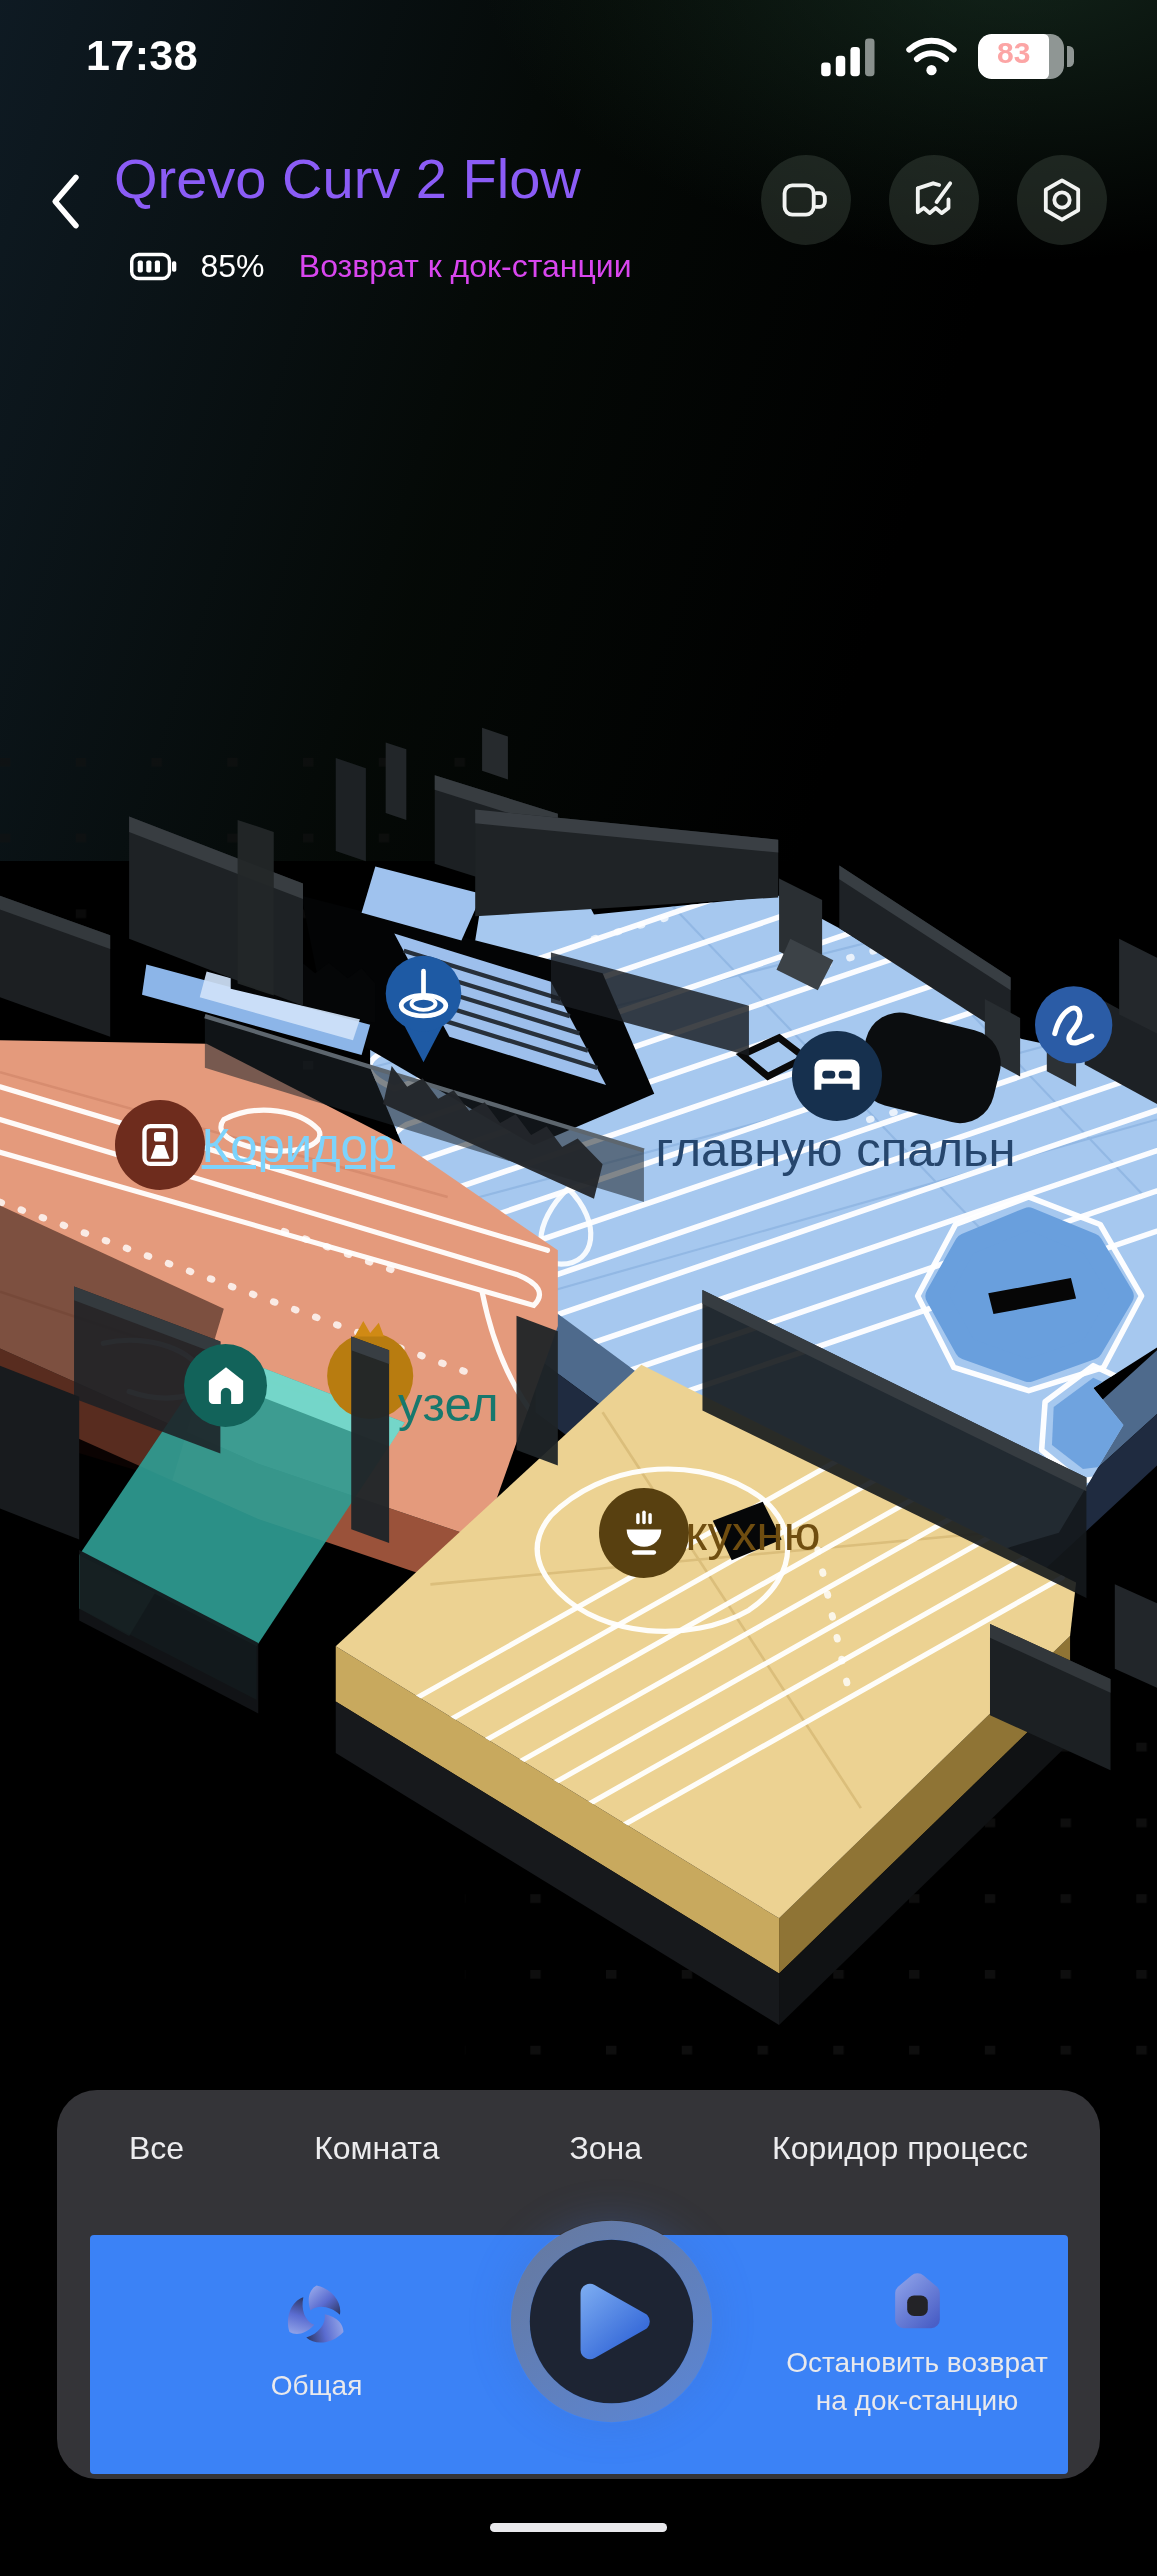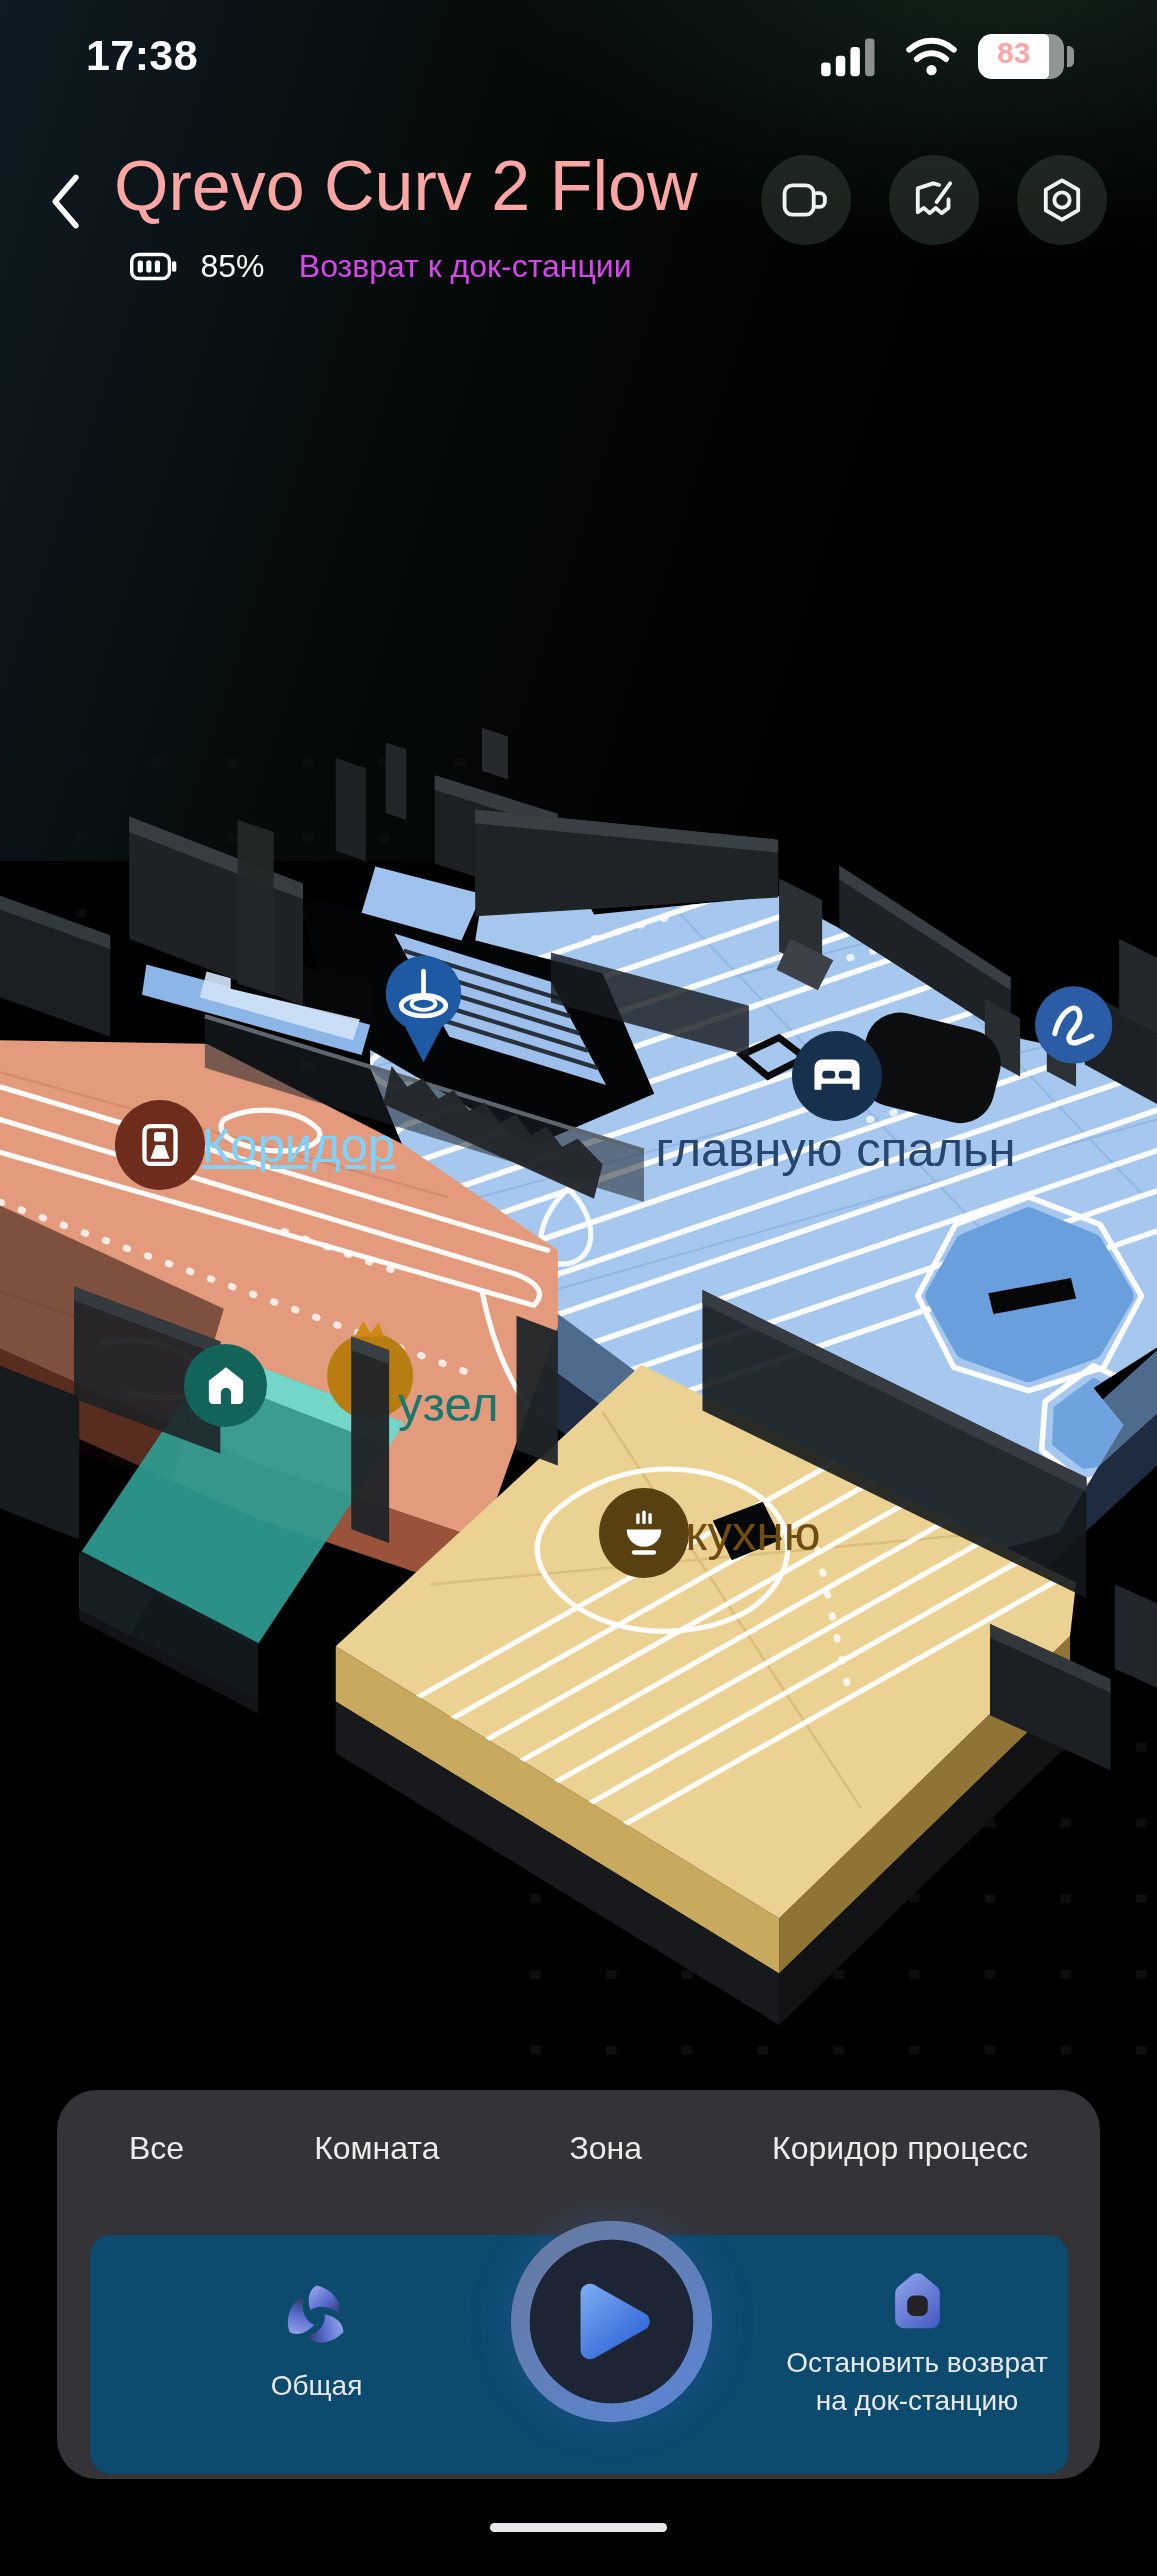--- a/index.html
+++ b/index.html
@@ -14,21 +14,21 @@
   .sb-time{position:absolute;left:86px;top:31px;font-size:43px;font-weight:700;letter-spacing:0.4px;}
   .sb-right{position:absolute;right:93px;top:34px;display:flex;align-items:center;gap:19px;}
   .batt{position:relative;width:86px;height:45px;}
   .batt-body{position:absolute;inset:0;background:#8f9694;border-radius:13.8px;overflow:hidden;}
   .batt-fill{position:absolute;left:0;top:0;bottom:0;width:83%;background:#fff;border-radius:13.8px 5.2px 5.2px 13.8px;}
   .batt-txt{position:absolute;left:0;top:1.7px;width:83%;text-align:center;font-size:30px;font-weight:700;color:#fca5a5;}
   .batt-nub{position:absolute;right:-10.3px;top:12px;width:7.7px;height:20.7px;background:#8f9694;border-radius:0 5.2px 5.2px 0;}
   
   .header{position:absolute;left:0;top:146px;width:1157px;}
   .back-btn{position:absolute;left:43px;top:20.7px;width:52px;height:69px;}
-  .h-title{position:absolute;left:114px;top:0;font-size:70px;font-weight:500;color:#fca5a5;white-space:nowrap;}
+  .h-title{position:absolute;left:114px;top:0;font-size:56px;font-weight:500;color:#8b5cf6;white-space:nowrap;}
   .h-sub{position:absolute;left:117px;top:102px;display:flex;align-items:center;gap:22.4px;margin-left:13px;}
   .h-sub .pct{font-size:32px;color:#fff;}
   .h-sub .st{font-size:32px;color:#d946ef;margin-left:12px;}
   .h-actions{position:absolute;right:50px;top:8.6px;display:flex;gap:38px;}
   .round-btn{width:90px;height:90px;border-radius:45px;background:rgba(64,76,66,.42);
              display:flex;align-items:center;justify-content:center;}
   
   .map{position:absolute;left:0;top:0;width:1157px;height:2084px;}
   .map-svg{position:absolute;left:0;top:0;}
   .room-label{position:absolute;display:flex;align-items:center;}
@@ -40,22 +40,22 @@
   .lbl-bedroom .txt{color:#26466d;}
   .lbl-kitchen .txt{color:#6f4d10;}
   .lbl-bath{position:absolute;font-size:49px;color:#17786d;white-space:nowrap;}
   .pin{position:absolute;}
   
   .sheet{position:absolute;left:57px;top:2090px;width:1043px;height:389px;border-radius:40px;
          background:rgba(54,54,58,.97);}
   .tabs{position:absolute;left:0;top:40px;width:1043px;padding:0 72px;box-sizing:border-box;
         display:flex;justify-content:space-between;}
   .tab{font-size:32px;color:#ececee;}
-  .inner-panel{position:absolute;left:33px;top:145px;width:978px;height:239px;border-radius:21px;
-               background:#0c4a6e;}
+  .inner-panel{position:absolute;left:33px;top:145px;width:978px;height:239px;border-radius:4px;
+               background:#3b82f6;}
   .ctl{position:absolute;display:flex;flex-direction:column;align-items:center;}
   .ctl-label{font-size:28px;color:#e9e9ec;line-height:38px;text-align:center;margin-top:8.6px;}
   .play-wrap{position:absolute;left:420px;top:-15.5px;width:203px;height:203px;border-radius:50%;
              box-shadow:0 0 40px rgba(64,104,186,.30);}
   .home-indicator{position:absolute;left:490px;top:2523px;width:177px;height:8.6px;border-radius:4.3px;background:#e9e9ec;}
 </style>
 </head>
 <body>
 
 <div class="screen">

